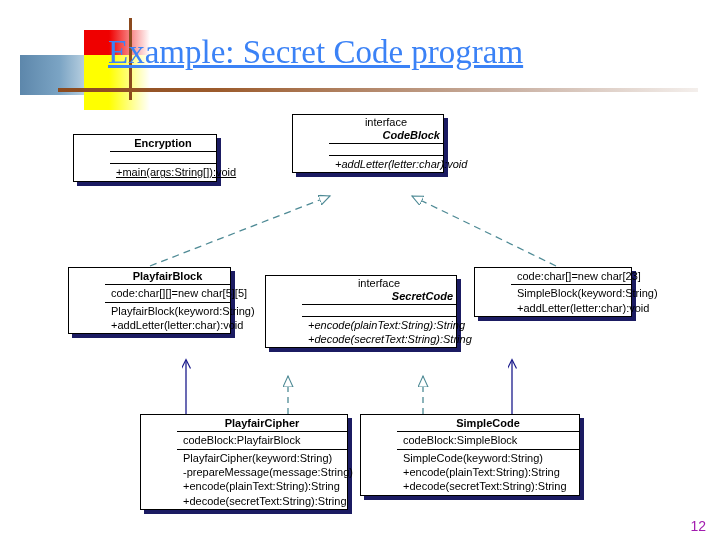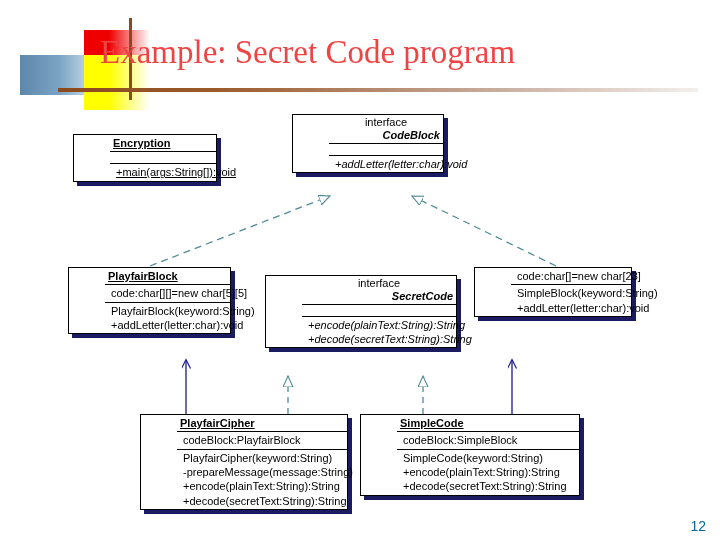--- a/index.html
+++ b/index.html
@@ -33,50 +33,51 @@
     position: absolute; left: 129px; top: 18px; width: 3px; height: 82px;
     background: #8b4a1e;
   }
   .deco-hline {
     position: absolute; left: 58px; top: 88px; height: 4px; width: 640px;
     background: linear-gradient(to right, #8b4a1e 0%, #9c5b2c 25%, #c9b0a2 70%, #f4efec 100%);
   }
 
   #slide-title {
     position: absolute;
-    left: 100px;
+    left: 108px;
     top: 34px;
     width: 600px;
     font-family: "Liberation Serif", serif;
     font-size: 33px;
-    color: #ef4444;
+    color: #3b82f6;
     white-space: nowrap;
+    text-decoration: underline;
   }
 
   
   .uml {
     position: absolute;
     box-sizing: border-box;
     background: #ffffff;
     border: 1.5px solid #000000;
     box-shadow: 4px 4px 0 0 #1b1b62;
     font-size: 11px;
     color: #000000;
     line-height: 1.12;
     padding-left: 36px;
   }
   .uml .sec {
     border-bottom: 1.5px solid #000000;
     padding: 1px 3px;
   }
   .uml .sec:last-child { border-bottom: none; }
   .uml .name {
+    text-align: center;
     font-weight: bold;
     padding: 2px 3px 2px 3px;
-    text-decoration: underline;
   }
   .uml .stereo {
     text-align: center;
     font-weight: normal;
     font-size: 11px;
     padding-bottom: 1px;
   }
   .uml .iname {
     text-align: right;
     font-weight: bold;
@@ -92,21 +93,21 @@
 
   
   #wires { position: absolute; left: 0; top: 0; width: 720px; height: 540px; }
 
   
   #page-num {
     position: absolute;
     right: 14px;
     bottom: 6px;
     font-size: 14px;
-    color: #0369a1;
+    color: #a21caf;
   }
 </style>
 </head>
 <body>
 
 <div id="deco">
   <div class="deco-blue"></div>
   <div class="deco-red"></div>
   <div class="deco-yellow"></div>
   <div class="deco-vline"></div>

